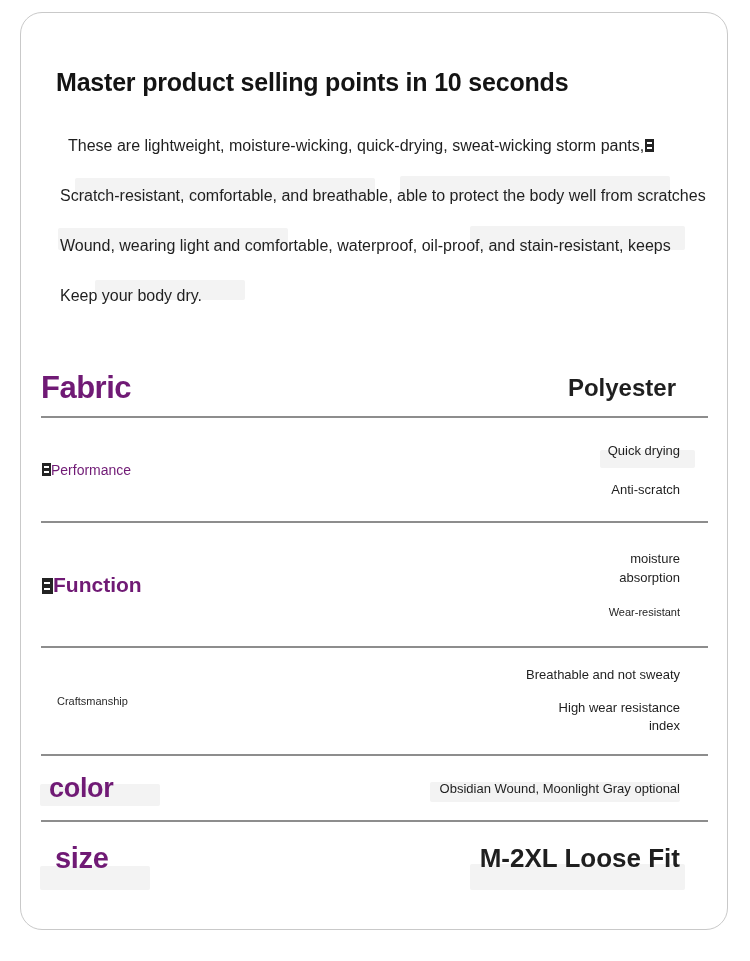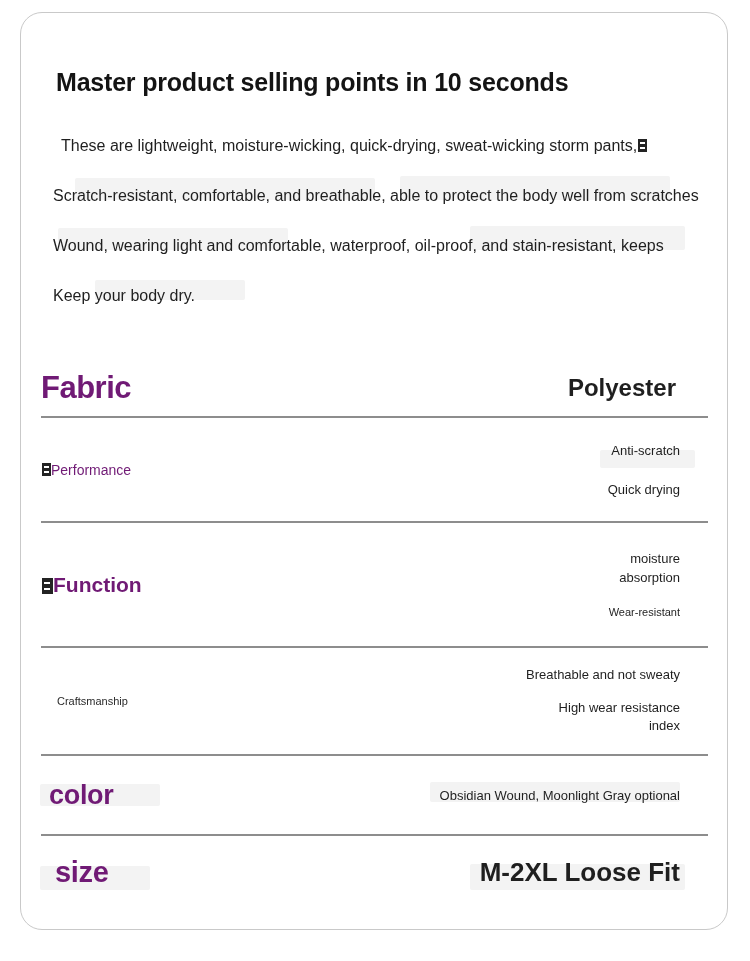--- a/index.html
+++ b/index.html
@@ -67,21 +67,21 @@
     font-size: 25px;
     font-weight: bold;
     letter-spacing: -0.2px;
     color: #141414;
     white-space: nowrap;
   }
 
   
   .intro {
     position: absolute;
-    left: 53px;
+    left: 60px;
     top: 138px;
     width: 630px;
   }
   .intro-line {
     font-size: 16px;
     color: #1f1f1f;
     line-height: 1;
     margin-bottom: 34px;
     white-space: nowrap;
   }
@@ -164,21 +164,21 @@
   .row-function .spec-value + .spec-value { margin-top: 16px; font-size: 11px; }
 
   
   .row-craft { height: 108px; padding-left: 16px; }
   .row-craft .spec-label { font-size: 11px; color: #2a2a2a; }
   .row-craft .spec-values { font-size: 13px; line-height: 1.45; }
   .row-craft .spec-value.wrapped { max-width: 150px; margin-left: auto; }
   .row-craft .spec-value + .spec-value { margin-top: 14px; }
 
   
-  .row-color { height: 80px; padding-left: 8px; }
+  .row-color { height: 66px; padding-left: 8px; }
   .row-color .spec-label { font-size: 27px; font-weight: bold; letter-spacing: -0.3px; }
   .row-color .spec-values { font-size: 13px; }
 
   
   .row-size { height: 72px; padding-left: 14px; }
   .row-size .spec-label { font-size: 29px; font-weight: bold; letter-spacing: -0.3px; text-align: center; }
   .row-size .spec-values { font-size: 26px; font-weight: bold; padding-right: 28px; }
 </style>
 </head>
 <body>
@@ -214,22 +214,22 @@
     <div class="spec-row row-fabric">
       <div class="spec-label">Fabric</div>
       <div class="spec-values">
         <span class="spec-value">Polyester</span>
       </div>
     </div>
 
     <div class="spec-row row-performance">
       <div class="spec-label"><span class="tofu"></span><span>Performance</span></div>
       <div class="spec-values">
+        <span class="spec-value">Quick drying</span>
         <span class="spec-value">Anti-scratch</span>
-        <span class="spec-value">Quick drying</span>
       </div>
     </div>
 
     <div class="spec-row row-function">
       <div class="spec-label"><span class="tofu big"></span><span>Function</span></div>
       <div class="spec-values">
         <span class="spec-value wrapped">moisture absorption</span>
         <span class="spec-value">Wear-resistant</span>
       </div>
     </div>

